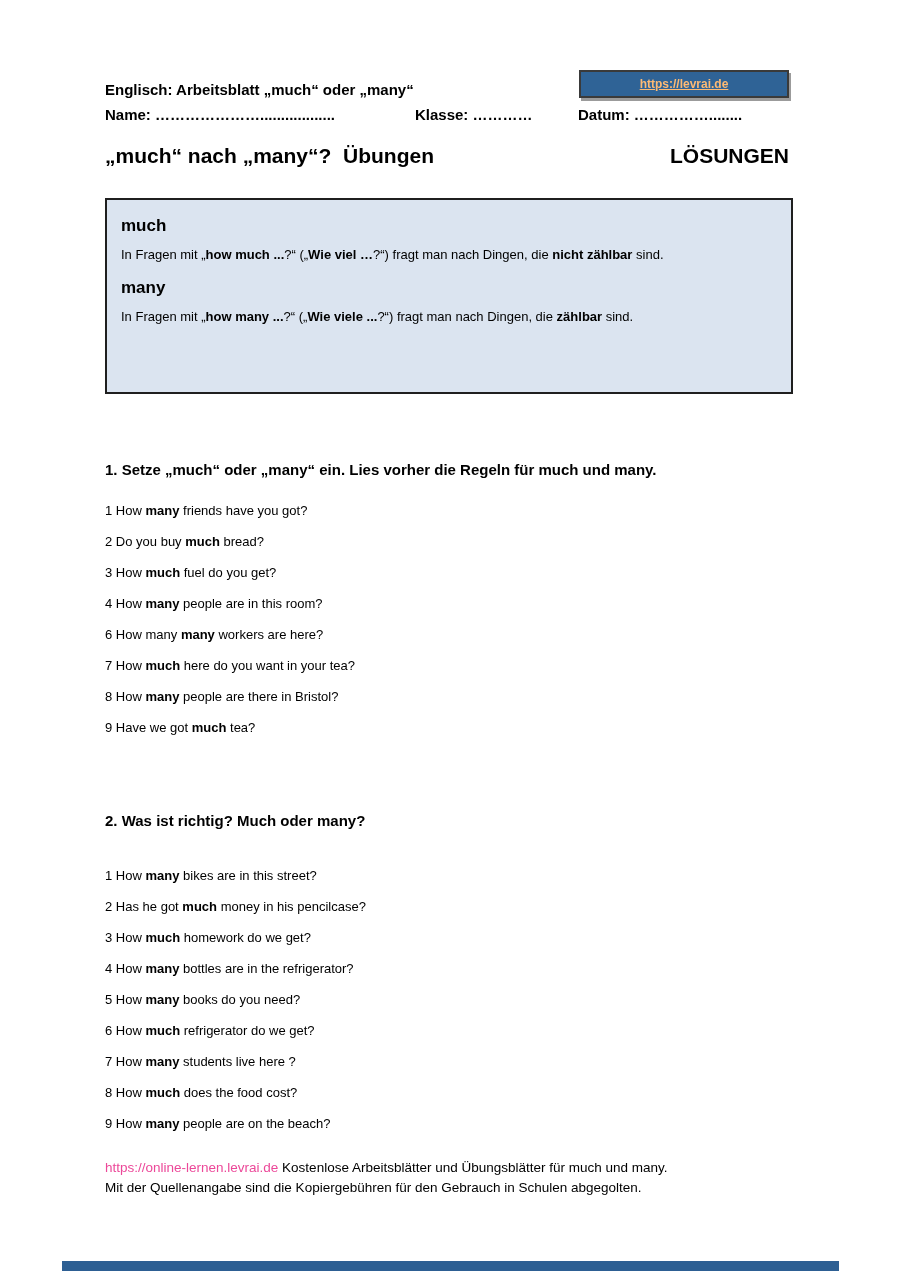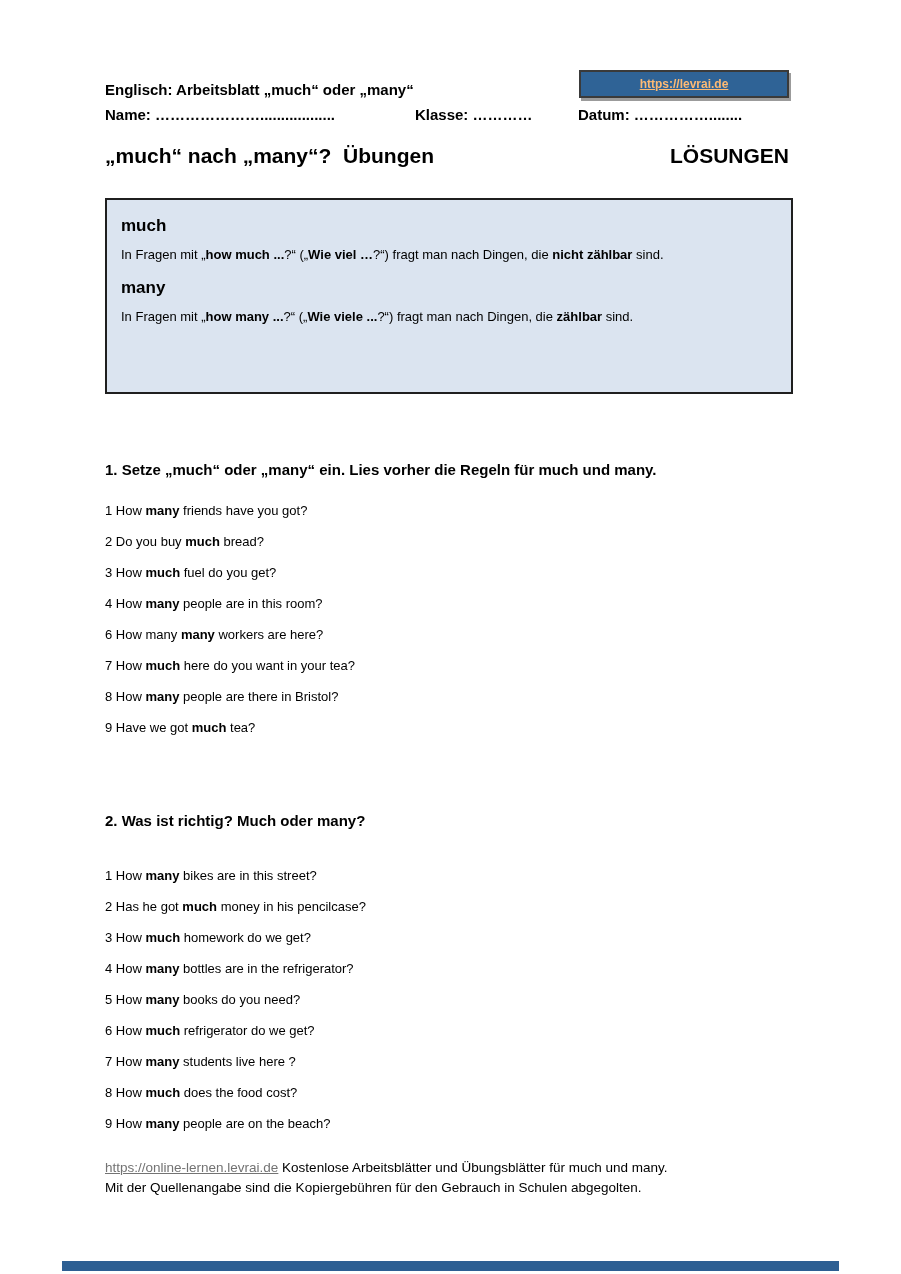--- a/index.html
+++ b/index.html
@@ -35,21 +35,21 @@
 
   .section-heading{position:absolute;left:105px;font-size:15px;font-weight:700;white-space:pre;}
   #s1-heading{top:448px;margin-top:13px;}
   #s2-heading{top:812px;}
   .items{position:absolute;left:105px;font-size:13px;}
   #s1-items{top:495px;}
   #s2-items{top:860px;}
   .q-item{height:31px;line-height:31px;white-space:pre;}
 
   .footer{position:absolute;top:1158px;left:105px;font-size:13.5px;line-height:20px;}
-  .footer-link{color:#737373;text-decoration:underline;}
+  .footer-link{color:#ec4899;}
 
   .bottom-bar{position:absolute;top:1261px;left:62px;width:777px;height:10px;background:#2d5f93;}
 </style>
 </head>
 <body>
 
 <div class="header-row">
   <div class="header-title">Englisch: Arbeitsblatt „much“ oder „many“</div>
   <div class="site-link-box"><a class="site-link">https://levrai.de</a></div>
 </div>

